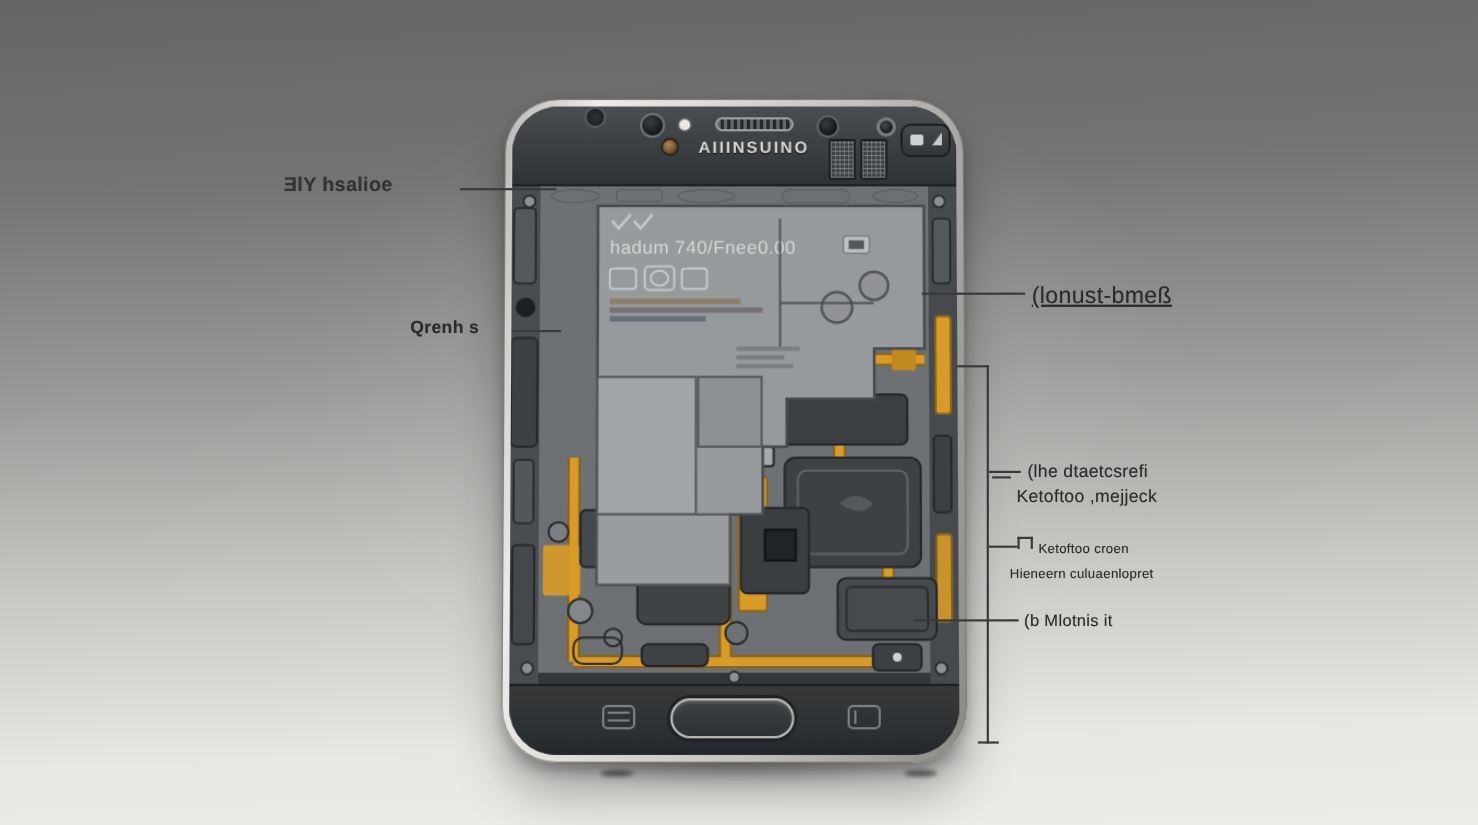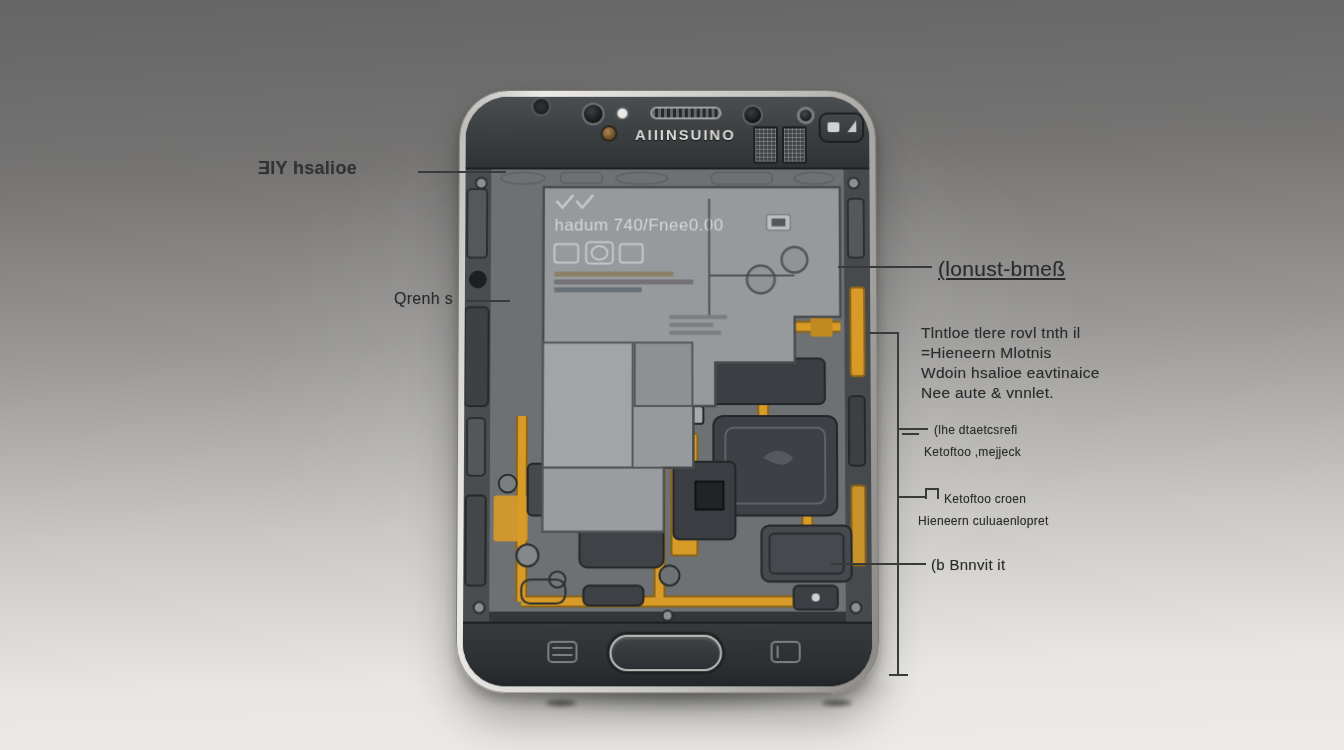--- a/index.html
+++ b/index.html
@@ -97,25 +97,25 @@
   .line-r2{ left:899px; top:428px; width:29px; }
   .line-r2b{ left:902px; top:433px; width:17px; }
   .line-r3{ left:899px; top:496px; width:26px; }
   .bracket-r3{ position:absolute; left:925px; top:488px; width:14px; height:11px;
     border:2px solid #3a3a3a; border-bottom:none; background:transparent; }
   .line-r4{ left:831px; top:563px; width:95px; }
 
   .lbl{ position:absolute; color:#2b2b2b; letter-spacing:0.3px;
     text-shadow:0 0 1px rgba(40,40,40,0.35); white-space:nowrap; }
   .lbl-l1{ left:258px; top:158px; font-size:18px; font-weight:bold; color:#333; }
-  .lbl-l2{ left:394px; top:290px; font-size:16px; font-weight:normal; }
+  .lbl-l2{ left:373px; top:290px; font-size:16px; font-weight:bold; }
   .lbl-r1{ left:938px; top:257px; font-size:21px;text-decoration:underline; }
   .note{ left:921px; top:323px; font-size:15.5px; line-height:20px; }
   .note span{ display:block; }
-  .lbl-r2{ left:934px; top:419px; font-size:12px; line-height:22px; }
+  .lbl-r2{ left:934px; top:419px; font-size:16px; line-height:22px; }
   .lbl-r2 .l2{ display:block; margin-left:-10px; }
   .lbl-r3{ left:944px; top:488px; font-size:12px; line-height:22px; }
   .lbl-r3 .l2{ display:block; margin-left:-26px; }
   .lbl-r4{ left:931px; top:556px; font-size:15px; }
 </style>
 </head>
 <body>
 
 <div class="stage">
 
@@ -260,38 +260,32 @@
     <div class="lead h line-l2"></div>
     <div class="lbl lbl-l2">Qrenh s</div>
 
     <div class="lead h line-r1"></div>
     <div class="lbl lbl-r1">(lonust-bmeß</div>
 
     <div class="lead v vline-main"></div>
     <div class="lead h vline-top"></div>
     <div class="lead h vline-bot"></div>
 
-    <div class="lbl note">
-      <span>Tlntloe tlere rovl tnth il</span>
-      <span>=Hieneern Mlotnis</span>
-      <span>Wdoin hsalioe eavtinaice</span>
-      <span>Nee aute &amp; vnnlet.</span>
-    </div>
 
     <div class="lead h line-r2"></div>
     <div class="lead h line-r2b"></div>
     <div class="lbl lbl-r2">
       <span class="l1">(lhe dtaetcsrefi</span>
       <span class="l2">Ketoftoo ,mejjeck</span>
     </div>
 
     <div class="lead h line-r3"></div>
     <div class="bracket-r3"></div>
     <div class="lbl lbl-r3">
       <span class="l1">Ketoftoo croen</span>
       <span class="l2">Hieneern culuaenlopret</span>
     </div>
 
     <div class="lead h line-r4"></div>
-    <div class="lbl lbl-r4">(b Bnnvit it</div>
+    <div class="lbl lbl-r4">(b Mlotnis it</div>
 
   </div>
 </div>
 
 </body></html>

